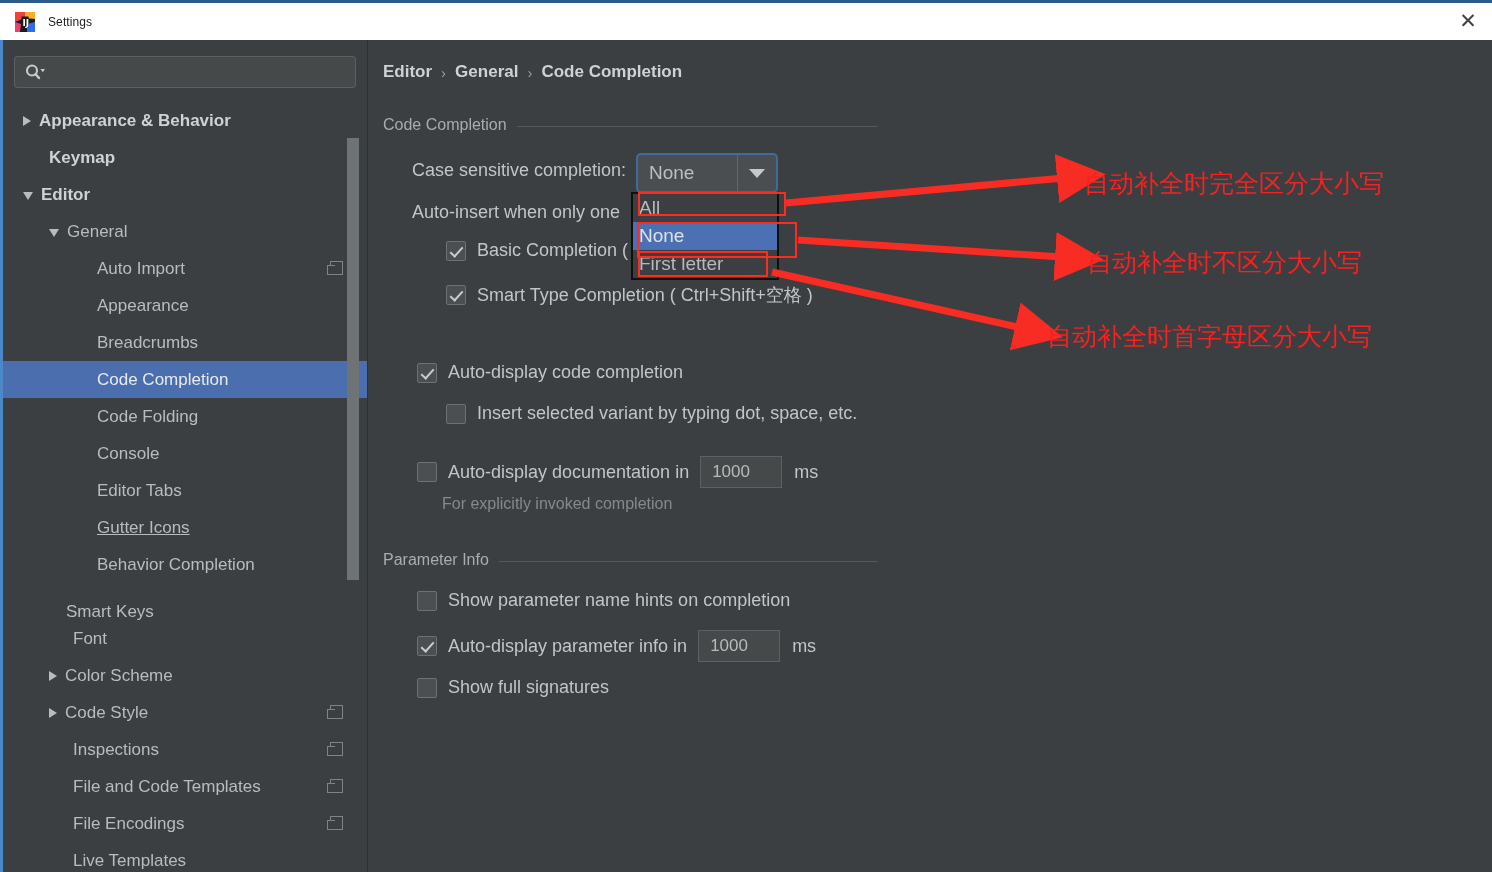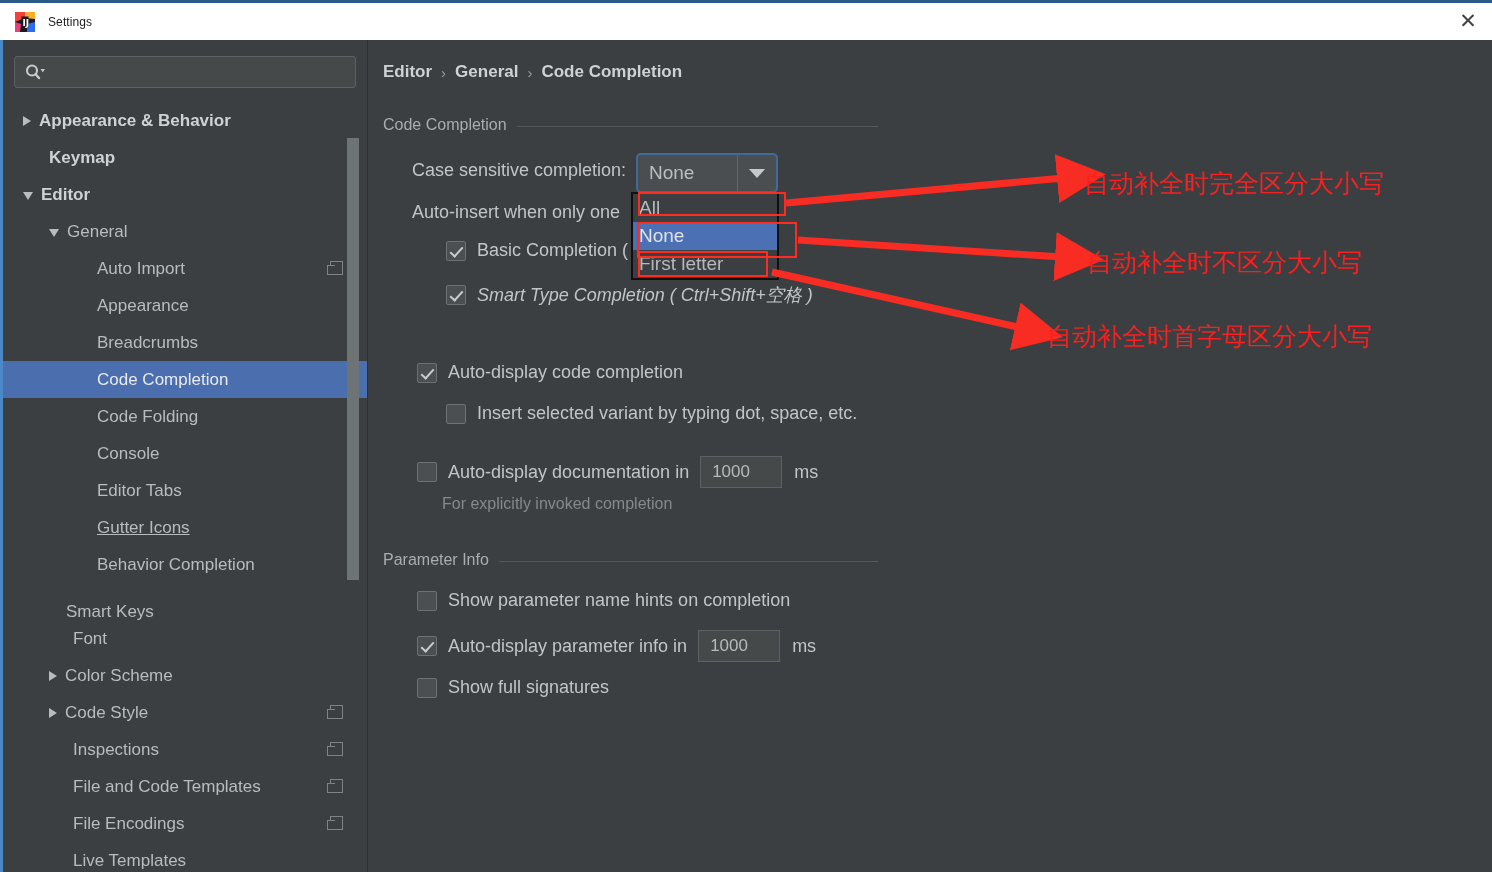--- a/index.html
+++ b/index.html
@@ -408,21 +408,21 @@
 
     <div class="row" style="left:44px; top:162px;">
       <span>Auto-insert when only one</span>
     </div>
 
     <div class="row" style="left:78px; top:200px;">
       <span class="cb checked"></span>
       <span>Basic Completion ( </span>
     </div>
 
-    <div class="row" style="left:78px; top:243px;font-style:italic;">
+    <div class="row" style="left:78px; top:243px;">
       <span class="cb checked"></span>
       <span>Smart Type Completion ( Ctrl+Shift+空格 )</span>
     </div>
 
 
     <div class="row" style="left:49px; top:322px;">
       <span class="cb checked"></span>
       <span>Auto-display code completion</span>
     </div>
 

